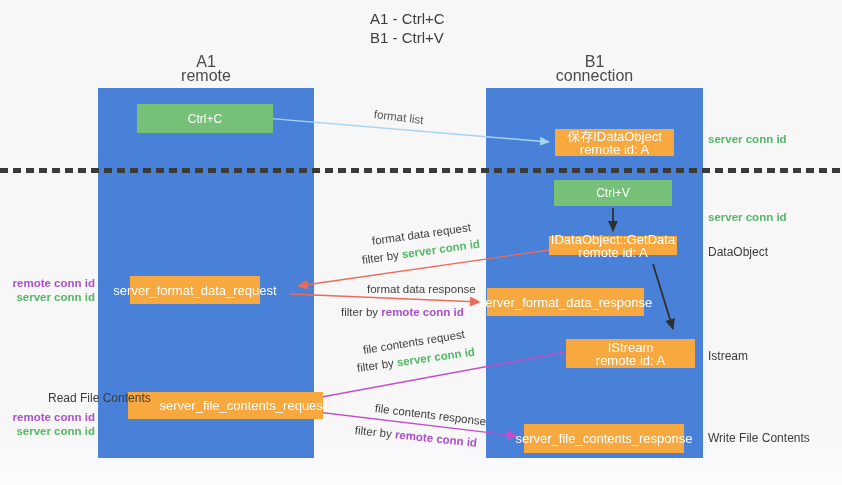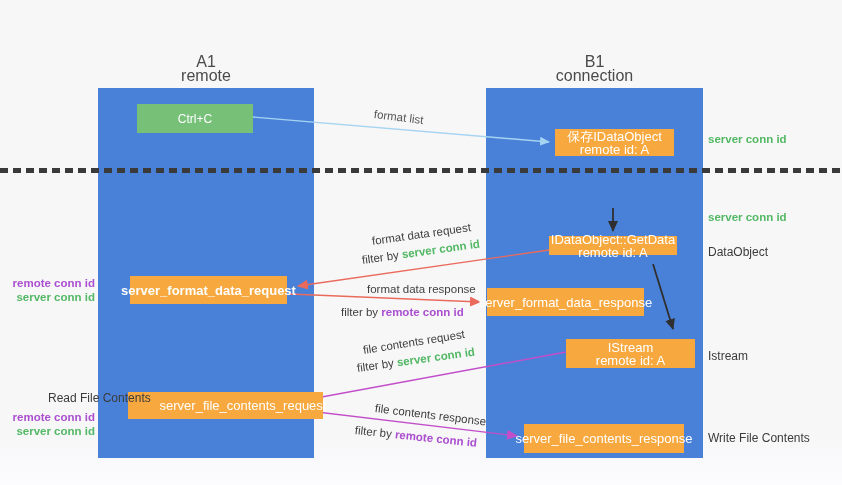--- a/index.html
+++ b/index.html
@@ -25,20 +25,24 @@
   .side-l.plain { font-weight:normal; font-size:12px; color:#3b3b3b; }
   .side-r { position:absolute; left:708px; z-index:7; font-size:12px; color:#3b3b3b; white-space:nowrap; }
   .side-r.conn { font-size:11.5px; font-weight:bold; color:#53b865; }
   svg.arrows { position:absolute; left:0; top:0; z-index:5; pointer-events:none; }
 </style>
 </head>
 <body>
 
 <div class="canvas">
 
+  <div class="title">
+    <div>A1 - Ctrl+C</div>
+    <div>B1 - Ctrl+V</div>
+  </div>
 
   <div class="col-head" style="left:98px;width:216px;">
     <div>A1</div>
     <div>remote</div>
   </div>
   <div class="col-head" style="left:486px;width:217px;">
     <div>B1</div>
     <div>connection</div>
   </div>
 
@@ -64,36 +68,39 @@
     </defs>
     <line x1="253" y1="117" x2="549" y2="142" stroke="#a5d3f2" stroke-width="1.4" marker-end="url(#mblue)"></line>
     <line x1="613" y1="208" x2="613" y2="231" stroke="#2f2f2f" stroke-width="1.8" marker-end="url(#mblack)"></line>
     <line x1="653" y1="264" x2="673" y2="329" stroke="#2f2f2f" stroke-width="1.8" marker-end="url(#mblack)"></line>
     <line x1="549" y1="250" x2="298" y2="286" stroke="#ea6a5c" stroke-width="1.4" marker-end="url(#mred)"></line>
     <line x1="290" y1="294" x2="480" y2="302" stroke="#ea6a5c" stroke-width="1.4" marker-end="url(#mred)"></line>
     <line x1="566" y1="352" x2="300" y2="401" stroke="#c24fc9" stroke-width="1.4" marker-end="url(#mmag)"></line>
     <line x1="292" y1="409" x2="517" y2="436" stroke="#c24fc9" stroke-width="1.4" marker-end="url(#mmag)"></line>
   </svg>
 
-  <div class="node green-node" style="left:137px;top:104px;width:116px;height:29px;">
+  <div class="node green-node" style="left:137px;top:104px;width:136px;height:29px;">
     <span>Ctrl+C</span>
   </div>
 
   <div class="node orange-node" style="left:555px;top:129px;width:119px;height:27px;">
     <span>保存IDataObject</span>
     <span>remote id: A</span>
   </div>
 
+  <div class="node green-node" style="left:554px;top:180px;width:118px;height:26px;">
+    <span>Ctrl+V</span>
+  </div>
 
   <div class="node orange-node" style="left:549px;top:236px;width:128px;height:19px;">
     <span>IDataObject::GetData</span>
     <span>remote id: A</span>
   </div>
 
-  <div class="node orange-node" style="left:130px;top:276px;width:157px;height:28px;font-weight:bold;">
+  <div class="node orange-node" style="left:130px;top:276px;width:130px;height:28px;">
     <span>server_format_data_request</span>
   </div>
 
   <div class="node orange-node" style="left:487px;top:288px;width:157px;height:28px;">
     <span>server_format_data_response</span>
   </div>
 
   <div class="node orange-node" style="left:566px;top:339px;width:129px;height:29px;">
     <span>IStream</span>
     <span>remote id: A</span>

